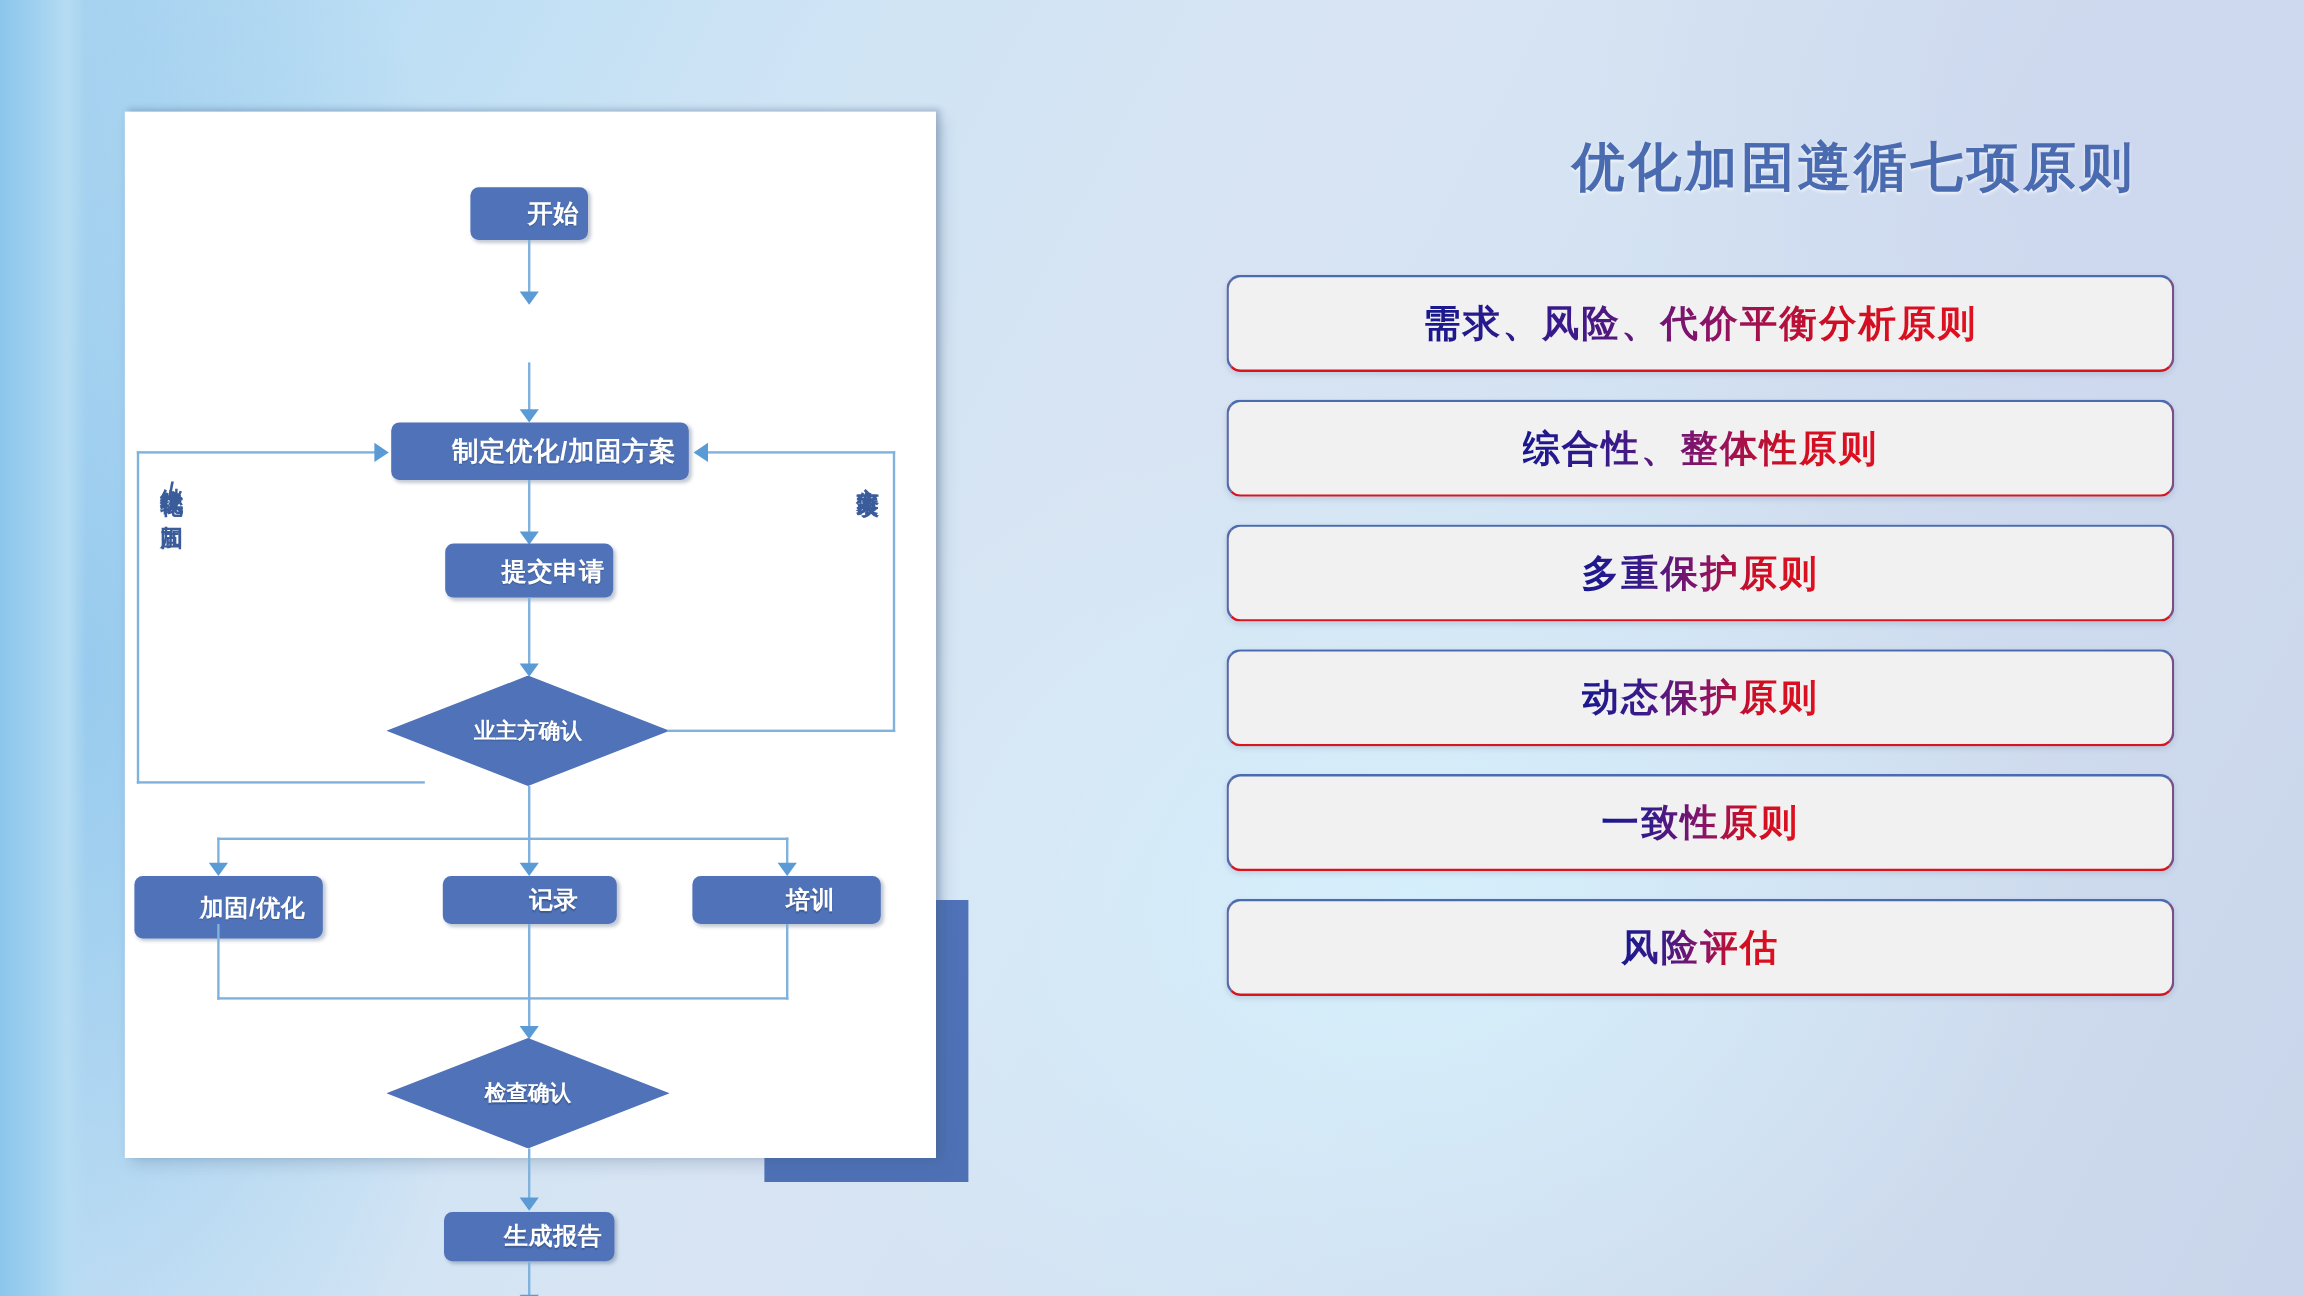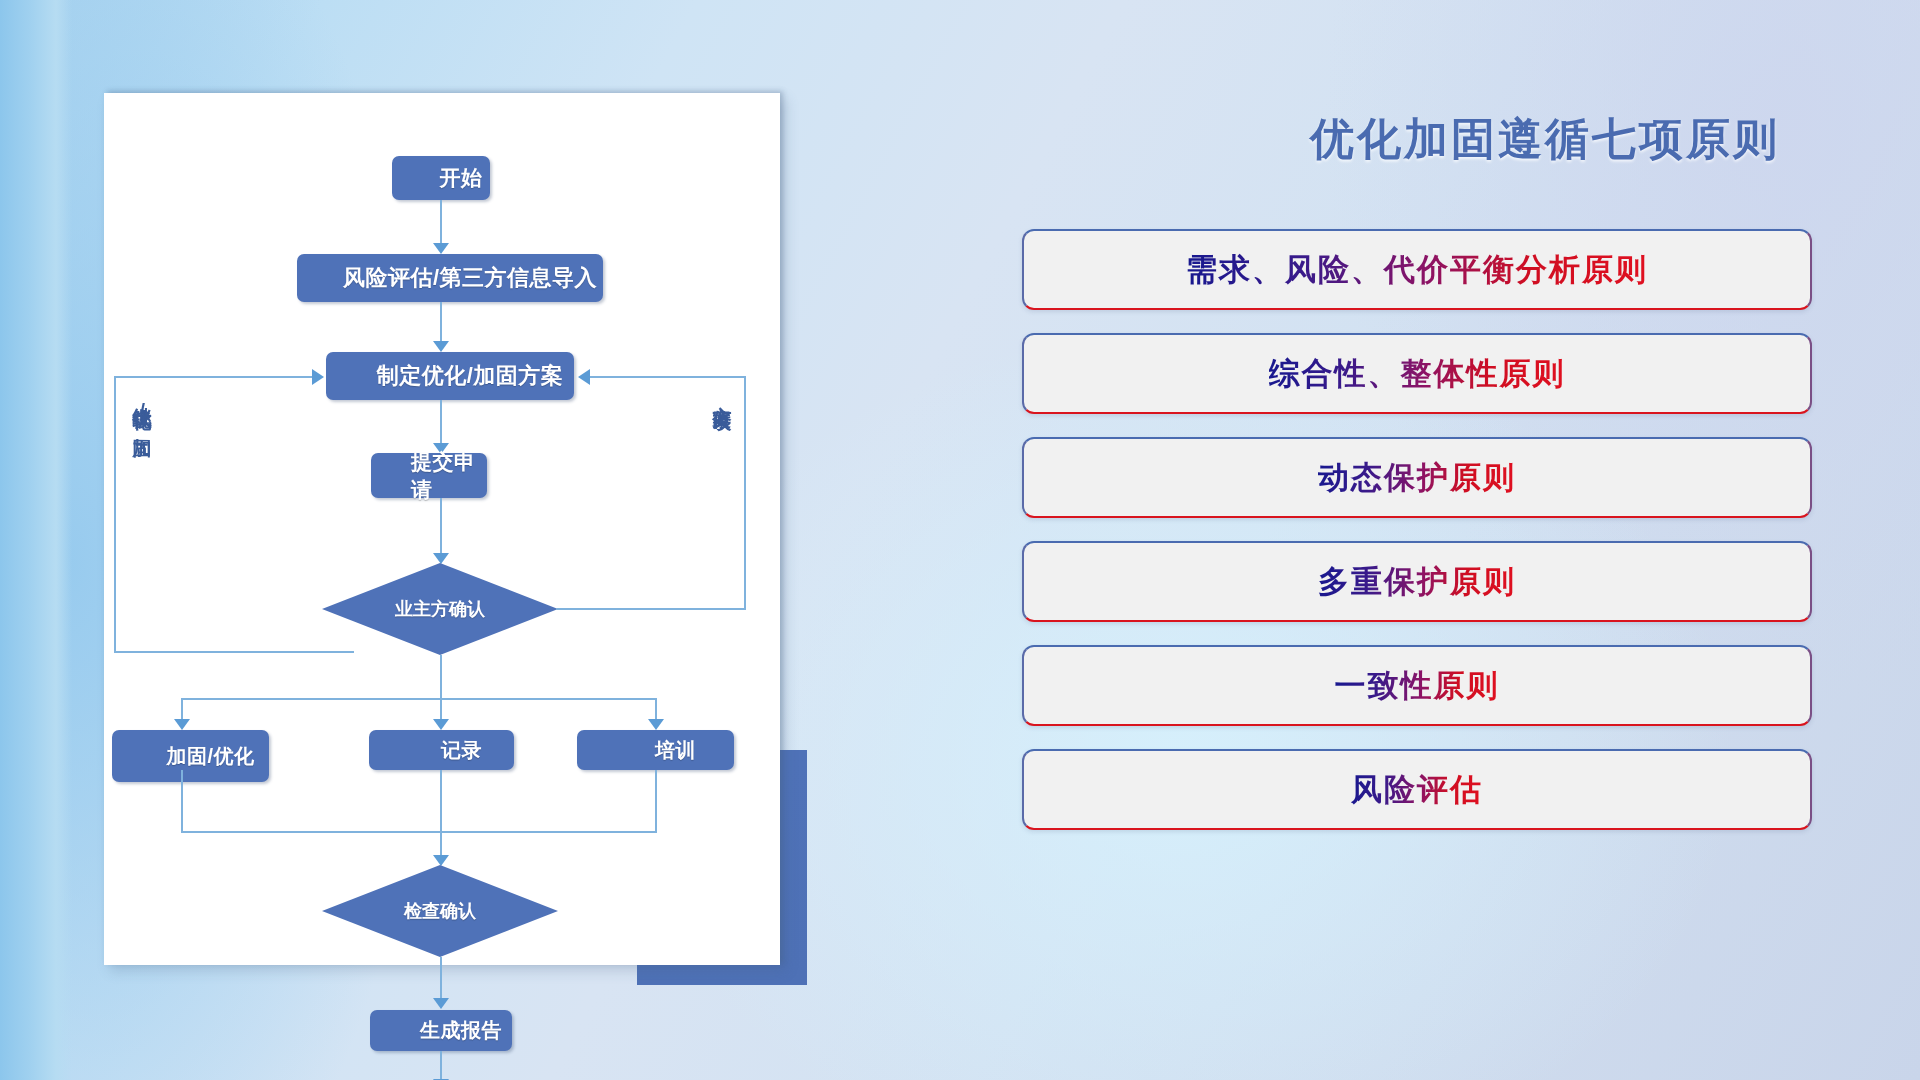--- a/index.html
+++ b/index.html
@@ -98,31 +98,30 @@
   <div class="deco-block"></div>
 
   <div class="chart-card">
     <div class="chart-inner">
 
       <div class="node" style="left:288px;top:63px;width:98px;height:44px;font-size:21px;">开始</div>
 
       <div class="vline" style="left:336px;top:107px;height:50px;"></div>
       <div class="arrow-d" style="left:329px;top:150px;"></div>
 
-      <div class="node" style="left:193px;top:161px;width:306px;height:48px;font-size:22px;">风险评估/第三方信息导入</div>
 
       <div class="vline" style="left:336px;top:209px;height:46px;"></div>
       <div class="arrow-d" style="left:329px;top:248px;"></div>
 
       <div class="node" style="left:222px;top:259px;width:248px;height:48px;font-size:22px;">制定优化/加固方案</div>
 
       <div class="vline" style="left:336px;top:307px;height:50px;"></div>
       <div class="arrow-d" style="left:329px;top:350px;"></div>
 
-      <div class="node" style="left:267px;top:360px;width:116px;height:45px;font-size:21px;">提交申请</div>
+      <div class="node" style="left:267px;top:360px;width:140px;height:45px;font-size:21px;">提交申请</div>
 
       <div class="vline" style="left:336px;top:405px;height:62px;"></div>
       <div class="arrow-d" style="left:329px;top:460px;"></div>
 
       <div class="diamond" style="left:218px;top:470px;width:236px;height:92px;font-size:18px;">业主方确认</div>
 
       <div class="hline" style="left:10px;top:283px;width:200px;"></div>
       <div class="arrow-r" style="left:208px;top:276px;"></div>
       <div class="vline" style="left:10px;top:283px;height:277px;"></div>
       <div class="hline" style="left:10px;top:558px;width:240px;"></div>
@@ -171,24 +170,24 @@
   <div class="panel-title">优化加固遵循七项原则</div>
 
   <div class="cards">
     <div class="p-card">
       <span class="p-text">需求、风险、代价平衡分析原则</span>
     </div>
     <div class="p-card">
       <span class="p-text">综合性、整体性原则</span>
     </div>
     <div class="p-card">
-      <span class="p-text">动态保护原则</span>
+      <span class="p-text">多重保护原则</span>
     </div>
     <div class="p-card">
-      <span class="p-text">多重保护原则</span>
+      <span class="p-text">动态保护原则</span>
     </div>
     <div class="p-card">
       <span class="p-text">一致性原则</span>
     </div>
     <div class="p-card">
       <span class="p-text">风险评估</span>
     </div>
   </div>
 
 </div>

